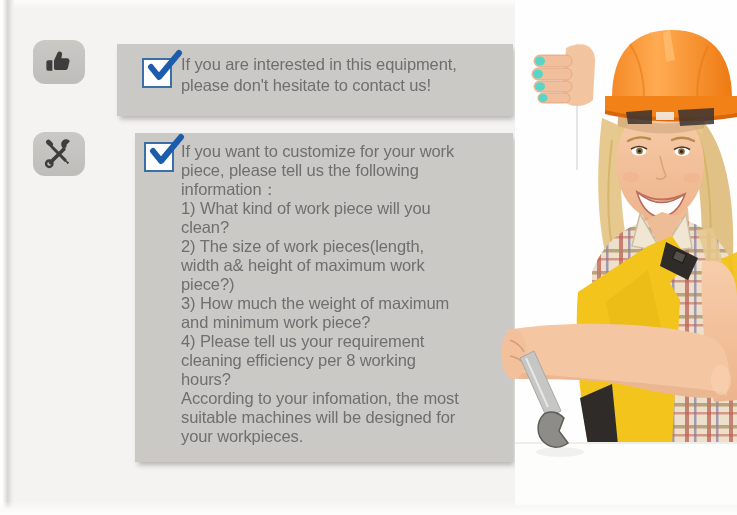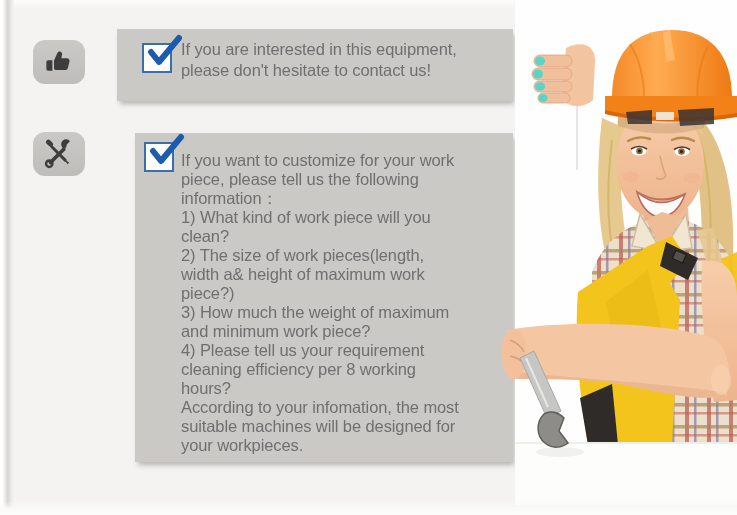--- a/index.html
+++ b/index.html
@@ -16,26 +16,26 @@
 
   
   .icon-box{position:absolute;left:33px;width:52px;height:44px;border-radius:12px;
     background:linear-gradient(180deg,#cbc9c6,#bfbdb9);display:flex;align-items:center;justify-content:center;}
   .icon-box.first{top:40px;}
   .icon-box.second{top:132px;}
   .icon-box svg{display:block;}
 
   
   .panel{position:absolute;background:#cbc9c6;box-shadow:2px 4px 5px -1px rgba(70,64,58,.35);}
-  .panel.first{left:117px;top:29px;width:396px;height:72px;}
+  .panel.first{left:117px;top:44px;width:396px;height:72px;}
   .panel.second{left:135px;top:133px;width:378px;height:329px;}
 
   .panel .text{position:absolute;white-space:pre-line;color:#6f6f6f;font-size:16.5px;letter-spacing:-0.1px;}
   .panel.first .text{left:64px;top:10px;line-height:21px;width:325px;}
-  .panel.second .text{left:46px;top:18px;line-height:19px;width:326px;}
+  .panel.second .text{left:46px;top:9px;line-height:19px;width:326px;}
 
   .checkbox{position:absolute;width:26px;height:26px;background:#fdfdfd;border:2px solid #3b6fa8;}
   .panel.first .checkbox{left:25px;top:14px;}
   .panel.second .checkbox{left:9px;top:9px;}
   .checkbox svg{position:absolute;left:1px;top:-10px;width:38px;height:36px;overflow:visible;}
 
   
   .photo{position:absolute;left:500px;top:0;width:237px;height:505px;}
 </style>
 </head>

